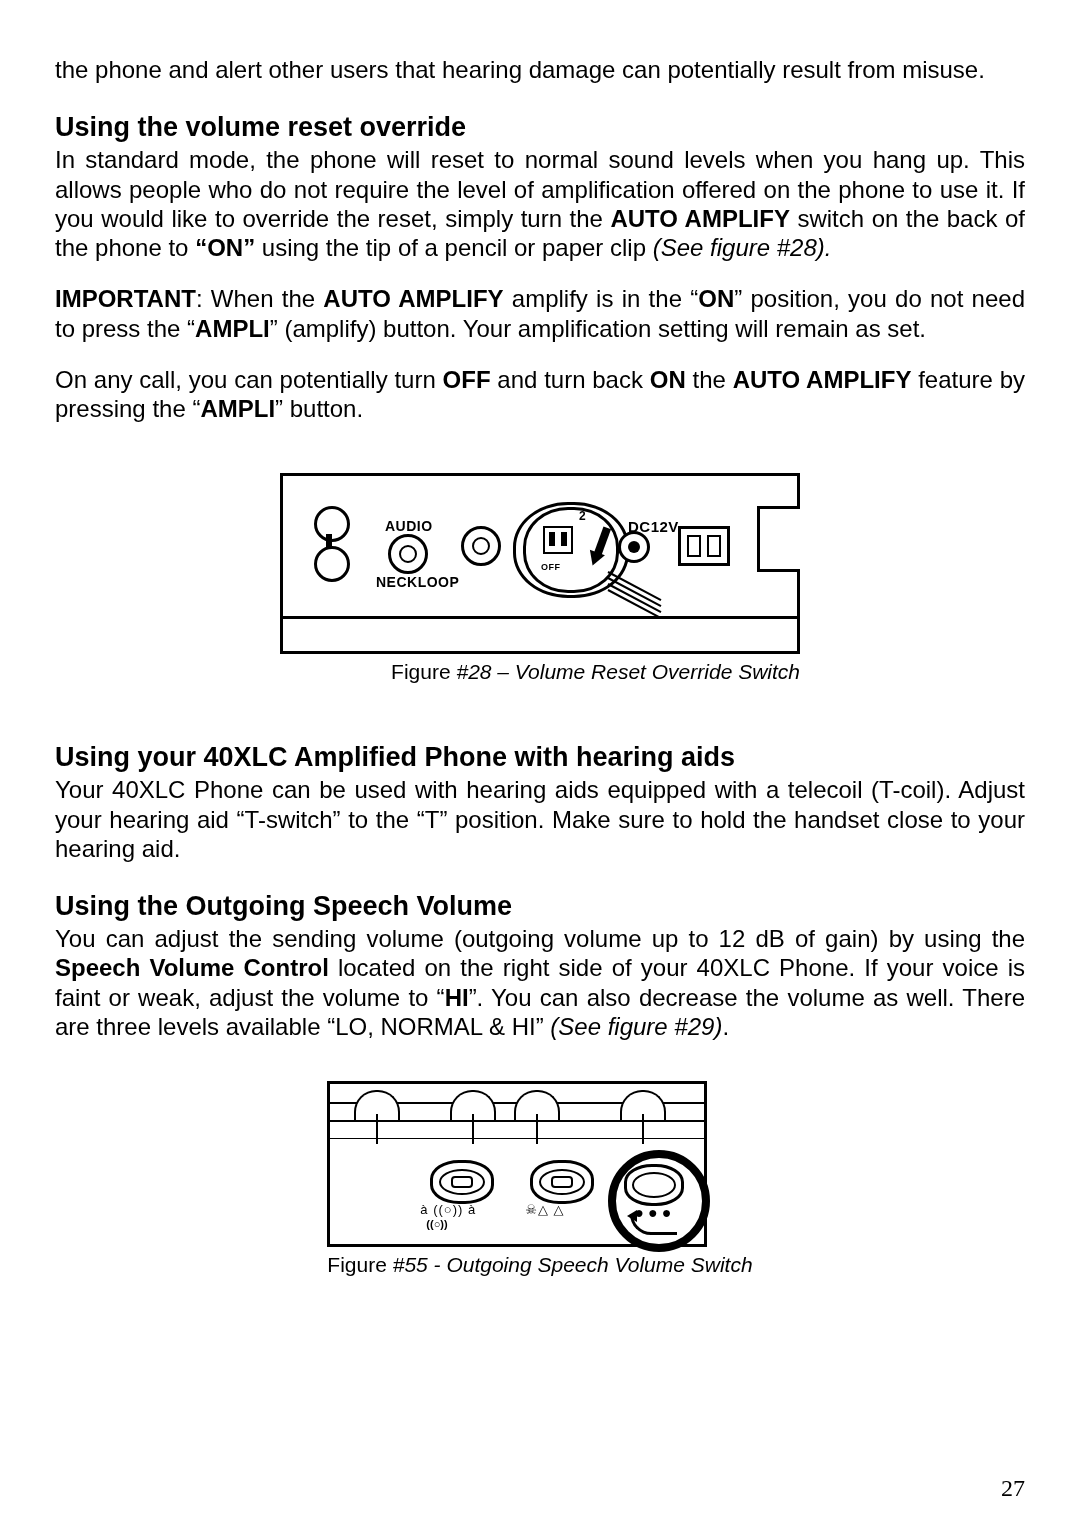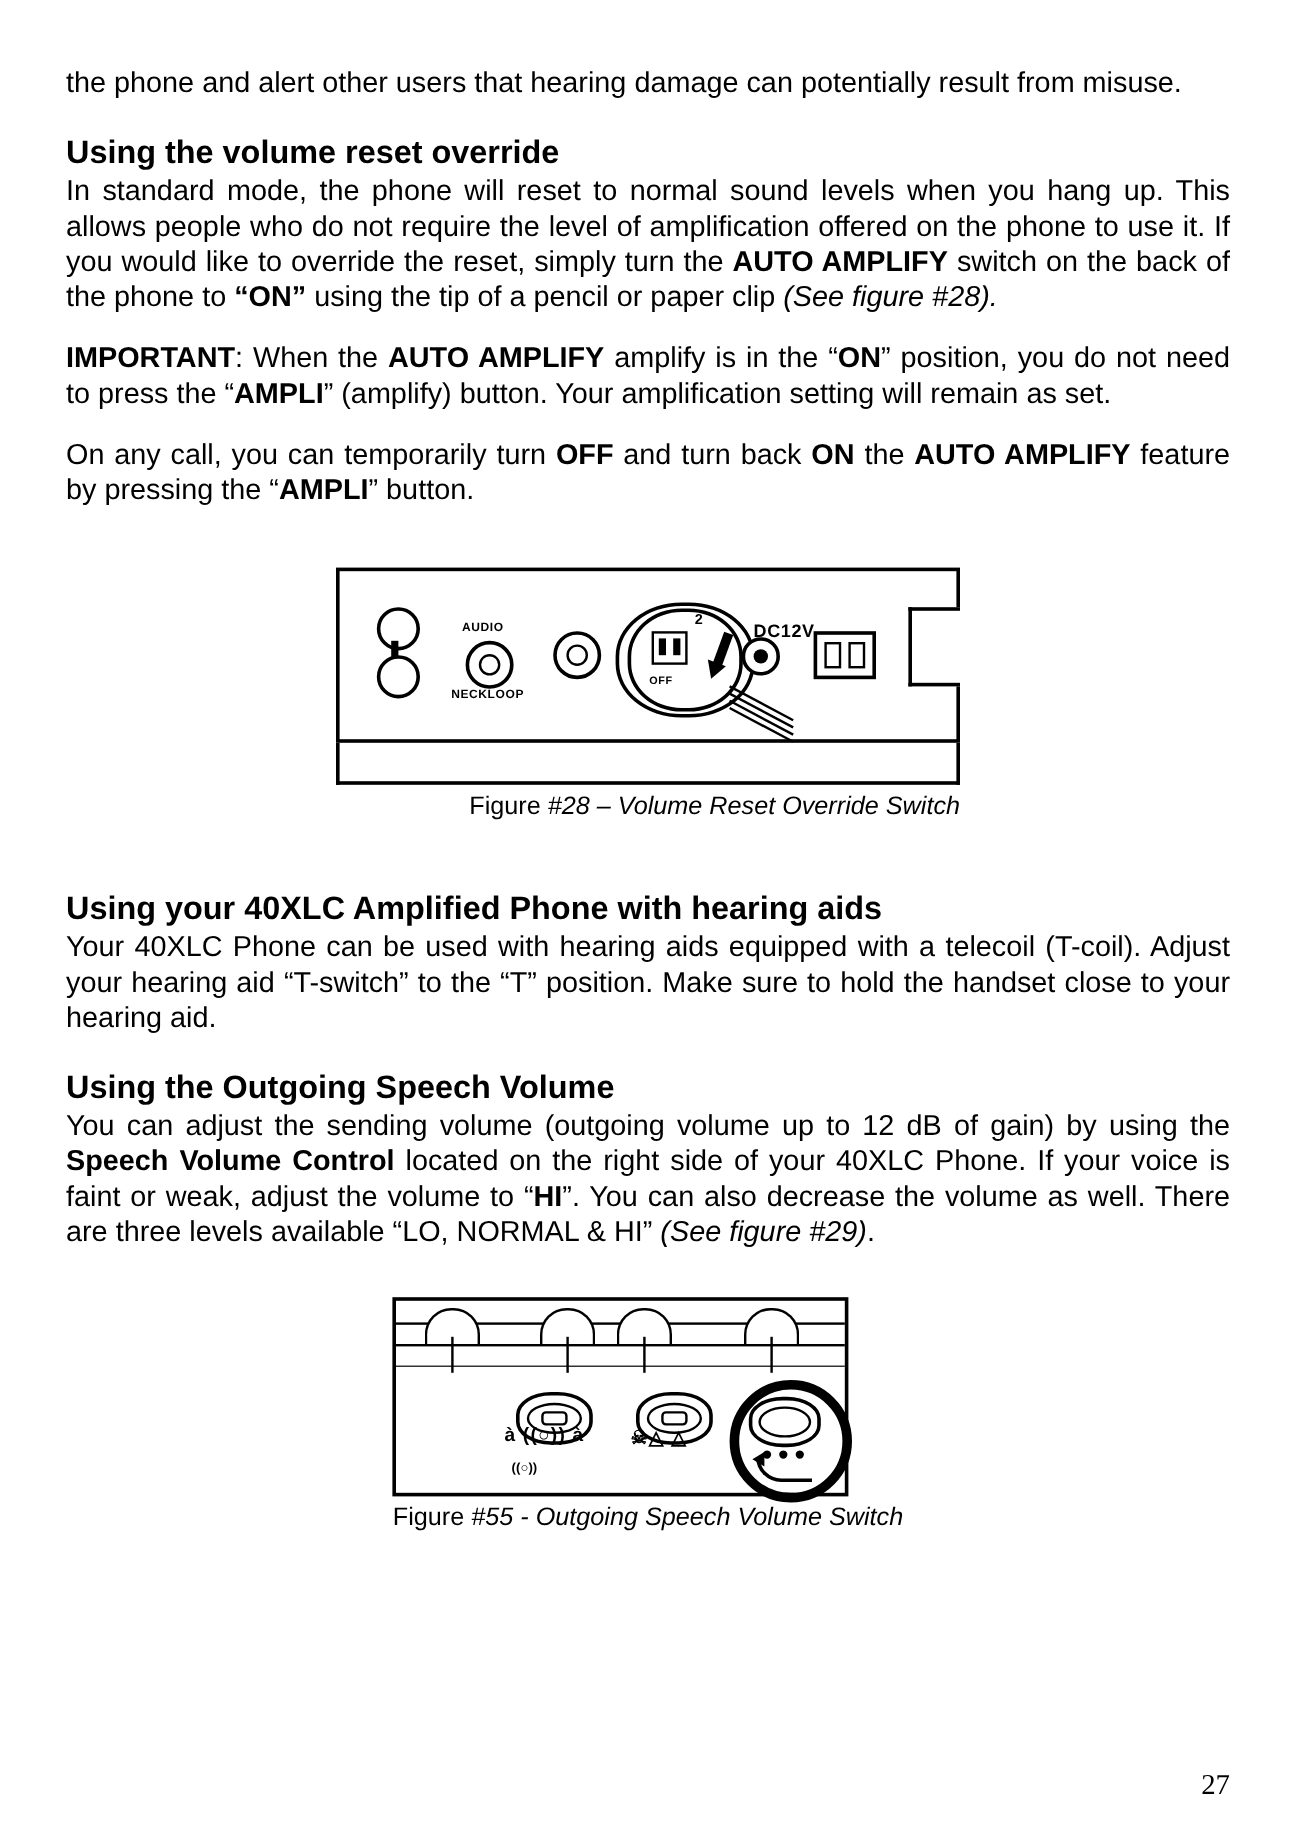--- a/index.html
+++ b/index.html
@@ -97,21 +97,21 @@
   }
   .port::after {
     content: "";
     position: absolute; inset: 8px;
     border: 2px solid #000; border-radius: 50%;
   }
   .port1 { left: 105px; top: 58px; }
   .port2 { left: 178px; top: 50px; }
   .lbl {
     position: absolute;
-    font-size: 10px;
+    font-size: 14px;
     font-weight: bold;
     letter-spacing: 0.5px;
     color: #000;
   }
   .lbl-audio { left: 102px; top: 42px; }
   .lbl-neck  { left: 93px;  top: 98px; }
   .lbl-dc    { left: 345px; top: 42px; font-size: 15px; }
   .lbl-off   { left: 258px; top: 86px; font-size: 9px; }
   .lbl-two   { left: 296px; top: 33px; font-size: 12px; }
 
@@ -288,22 +288,22 @@
     border-bottom-left-radius:30px;
   }
   .circle-hi .arrow::after{
     content:""; position:absolute; left:-6px; top:-4px;
     width:0;height:0;
     border-top:6px solid transparent;
     border-bottom:6px solid transparent;
     border-right:10px solid #000;
   }
   .glyphs {
-    position:absolute; top:104px;
-    font-size:16px; font-weight:bold;
+    position:absolute; top:118px;
+    font-size:13px; font-weight:normal;
     letter-spacing:1px;
   }
   .g1{left:90px;}
   .g2{left:195px;}
   .smallcirc{
     position:absolute; left:96px; top:134px;
     font-size:11px; font-weight:bold;
   }
 </style>
 </head>
@@ -318,21 +318,21 @@
 
 <div class="gap"></div>
 
 <div class="para">
   <b>IMPORTANT</b><span>: When the </span><b>AUTO AMPLIFY</b><span> amplify is in the “</span><b>ON</b><span>” position, you do not need to press the “</span><b>AMPLI</b><span>” (amplify) button. Your amplification setting will remain as set.</span>
 </div>
 
 <div class="gap"></div>
 
 <div class="para">
-  <span>On any call, you can temporarily turn </span><b>OFF</b><span> and turn back </span><b>ON</b><span> the </span><b>AUTO AMPLIFY</b><span> feature by pressing the “</span><b>AMPLI</b><span>” button.</span>
+  <span>On any call, you can potentially turn </span><b>OFF</b><span> and turn back </span><b>ON</b><span> the </span><b>AUTO AMPLIFY</b><span> feature by pressing the “</span><b>AMPLI</b><span>” button.</span>
 </div>
 
 <div style="height:50px;"></div>
 
 <div class="figure-wrap">
   <div class="figure-box">
     <div class="fig28">
       <div class="fig28-outer">
         <div class="jack">
           <div class="ring-top"></div>

